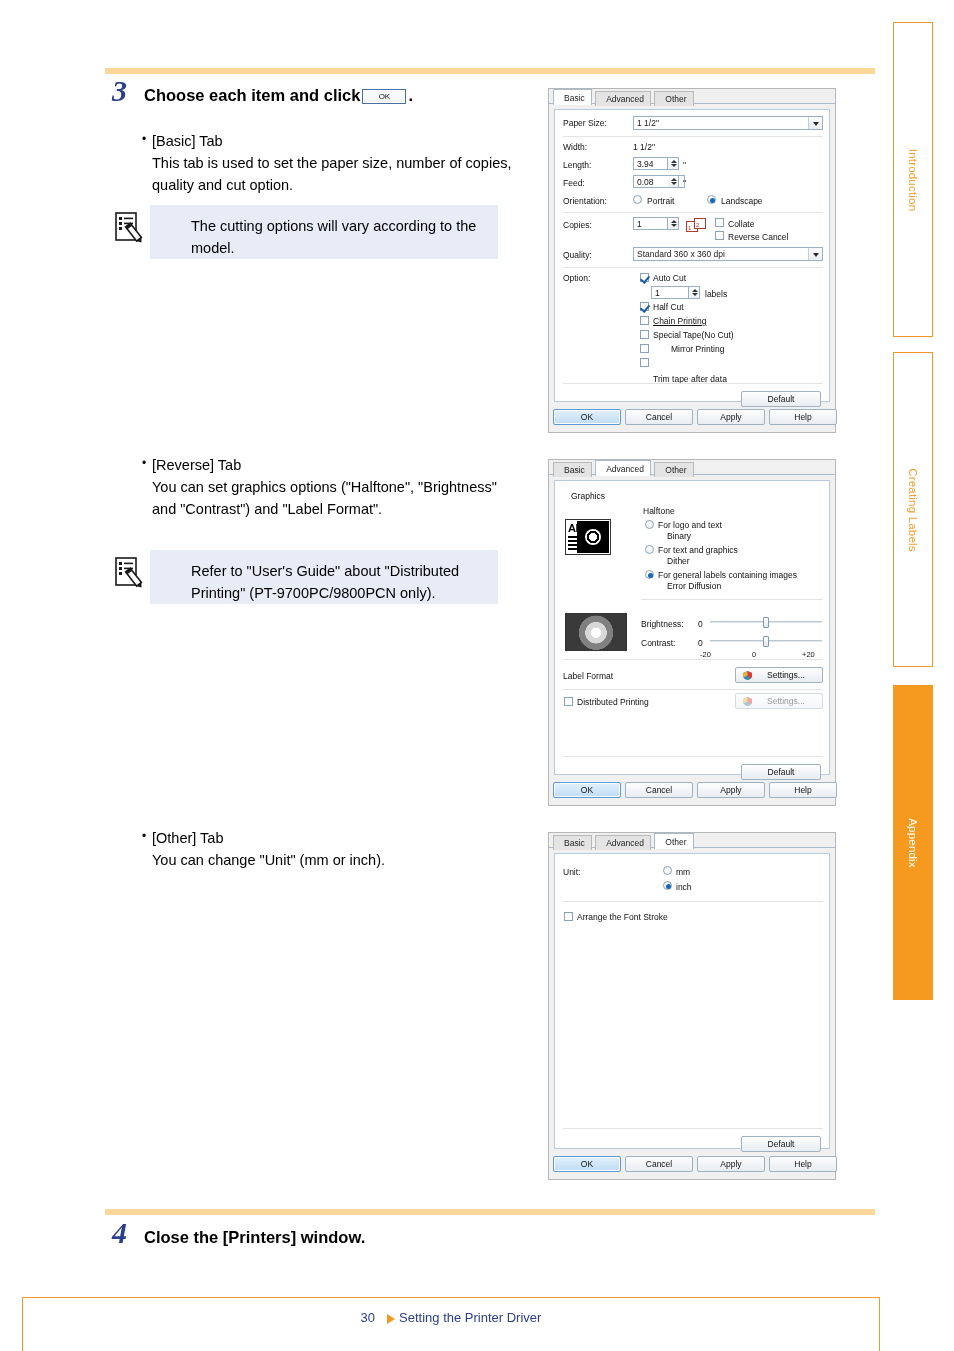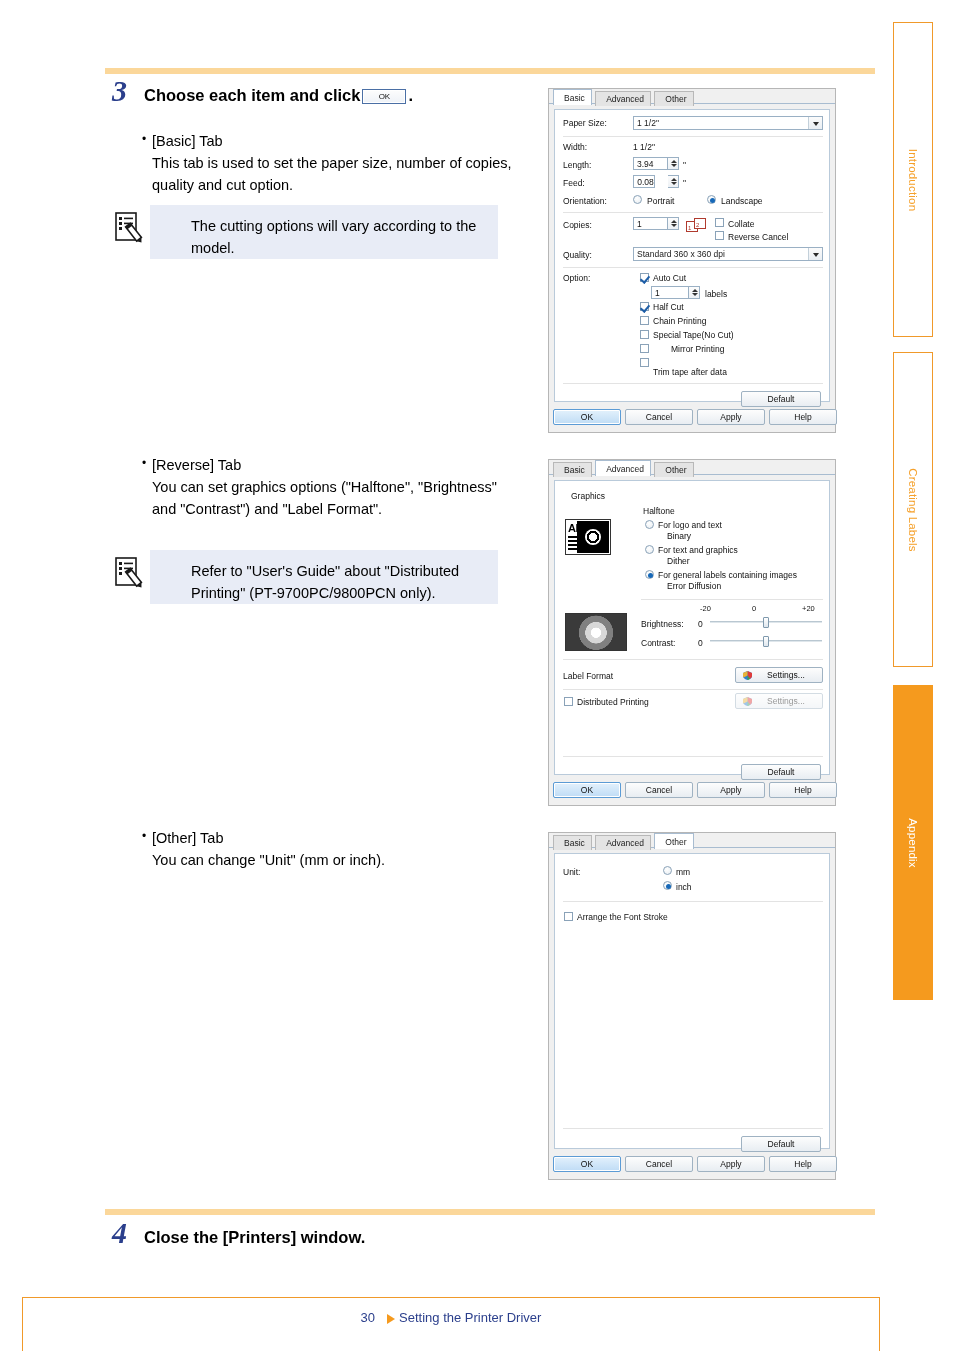--- a/index.html
+++ b/index.html
@@ -315,21 +315,21 @@
     background: linear-gradient(#cfd9e0,#eef3f6);
     border-top: 1px solid #b9c7d1;
   }
   .slider .thumb {
     position: absolute; left: 50%; top: 0; width: 6px; height: 11px;
     margin-left: -3px;
     border: 1px solid #7f99ad;
     border-radius: 1px;
     background: linear-gradient(#ffffff,#dfe7ee);
   }
-  .tickrow { position: absolute; font-size: 7.5px; color:#111; }
+  .tickrow { position: absolute; font-size: 7.5px; color:#111;margin-top:46px; }
 
   
   .footer-box {
     position: absolute;
     left: 22px; top: 1297px;
     width: 858px; height: 54px;
     border: 1px solid #f0992a;
     border-bottom: none;
   }
   .footer-inner {
@@ -444,21 +444,21 @@
 
       <span class="lbl row" style="left:8px; top:32px;">Width:</span>
       <span class="lbl row" style="left:78px; top:32px;">1 1/2"</span>
 
       <span class="lbl row" style="left:8px; top:50px;">Length:</span>
       <div class="tfield" style="left:78px; top:47px; width:35px;"><span>3.94</span></div>
       <div class="spin" style="left:113px; top:47px;"></div>
       <span class="lbl row" style="left:128px; top:50px;">"</span>
 
       <span class="lbl row" style="left:8px; top:68px;">Feed:</span>
-      <div class="tfield" style="left:78px; top:65px; width:22px;text-align:center;"><span>0.08</span></div>
+      <div class="tfield" style="left:78px; top:65px; width:52px;"><span>0.08</span></div>
       <div class="spin" style="left:113px; top:65px;"></div>
       <span class="lbl row" style="left:128px; top:68px;">"</span>
 
       <span class="lbl row" style="left:8px; top:86px;">Orientation:</span>
       <div class="rad" style="left:78px; top:85px;"></div>
       <span class="lbl row" style="left:92px; top:86px;">Portrait</span>
       <div class="rad on" style="left:152px; top:85px;"></div>
       <span class="lbl row" style="left:166px; top:86px;">Landscape</span>
       <div class="hsep" style="left:8px; top:102px; width:260px;"></div>
 
@@ -489,30 +489,30 @@
       <span class="lbl row" style="left:98px; top:163px;">Auto Cut</span>
 
       <div class="tfield" style="left:96px; top:176px; width:38px;"><span>1</span></div>
       <div class="spin" style="left:134px; top:176px;"></div>
       <span class="lbl row" style="left:150px; top:179px;">labels</span>
 
       <div class="chk on" style="left:85px; top:192px;"></div>
       <span class="lbl row" style="left:98px; top:192px;">Half Cut</span>
 
       <div class="chk" style="left:85px; top:206px;"></div>
-      <span class="lbl row" style="left:98px; top:206px;">Chain Printing</span>
+      <span class="lbl row" style="left:98px; top:206px;text-decoration:underline;">Chain Printing</span>
 
       <div class="chk" style="left:85px; top:220px;"></div>
       <span class="lbl row" style="left:98px; top:220px;">Special Tape(No Cut)</span>
 
       <div class="chk" style="left:85px; top:234px;"></div>
       <span class="lbl row" style="left:116px; top:234px;">Mirror Printing</span>
 
       <div class="chk" style="left:85px; top:248px;"></div>
-      <span class="lbl row" style="left:98px; top:257px;">Trim tape after data</span>
+      <span class="lbl row" style="left:98px; top:264px;">Trim tape after data</span>
 
       <div class="hsep" style="left:8px; top:273px; width:260px;"></div>
       <div class="btn" style="right:8px; top:281px; width:80px;">Default</div>
     </div>
 
     <div class="btnrow">
       <div class="btn primary" style="left:0px; top:0; width:68px;">OK</div>
       <div class="btn" style="left:72px; top:0; width:68px;">Cancel</div>
       <div class="btn" style="left:144px; top:0; width:68px;">Apply</div>
       <div class="btn" style="left:216px; top:0; width:68px;">Help</div>

